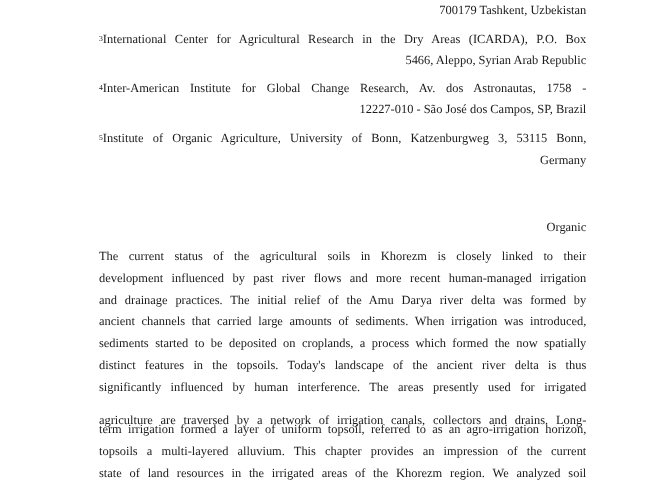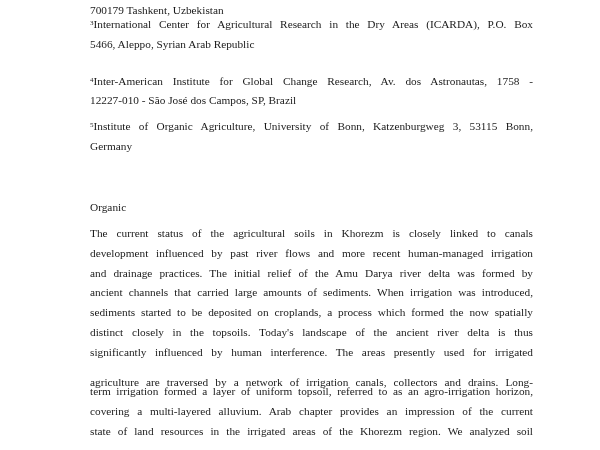--- a/index.html
+++ b/index.html
@@ -6,45 +6,46 @@
     body {
       width:600px; height:450px; overflow:hidden; background:#ffffff;
       font-family:"Liberation Serif", "DejaVu Serif", serif;
       color:#1a1a1a;
       position:relative;
     }
     .page { position:absolute; left:90px; top:0; width:443px; }
     .line {
       position:absolute; left:0; width:443px; font-size:11.3px; line-height:14px;
       white-space:nowrap;
+      text-align:right;
     }
     .just { text-align:justify; text-align-last:justify; white-space:normal; height:14px; overflow:hidden; }
     sup { font-size:7px; vertical-align:top; position:relative; top:-1px; }
   </style>
 </head>
 <body>
 
 <div class="page">
   <div class="line" style="top:3px"><span>700179 Tashkent, Uzbekistan</span></div>
 
-  <div class="line just" style="top:17px"><sup>3</sup><span>International Center for Agricultural Research in the Dry Areas (ICARDA), P.O. Box</span></div>
-  <div class="line" style="top:37px"><span>5466, Aleppo, Syrian Arab Republic</span></div>
+  <div class="line just" style="top:29px"><sup>3</sup><span>International Center for Agricultural Research in the Dry Areas (ICARDA), P.O. Box</span></div>
+  <div class="line" style="top:48px"><span>5466, Aleppo, Syrian Arab Republic</span></div>
 
   <div class="line just" style="top:74px"><sup>4</sup><span>Inter-American Institute for Global Change Research, Av. dos Astronautas, 1758 -</span></div>
   <div class="line" style="top:93px"><span>12227-010 - São José dos Campos, SP, Brazil</span></div>
 
   <div class="line just" style="top:119px"><sup>5</sup><span>Institute of Organic Agriculture, University of Bonn, Katzenburgweg 3, 53115 Bonn,</span></div>
   <div class="line" style="top:139px"><span>Germany</span></div>
 
   <div class="line" style="top:200px">Organic</div>
 
-  <div class="line just" style="top:226px">The current status of the agricultural soils in Khorezm is closely linked to canals</div>
+  <div class="line just" style="top:226px">The current status of the agricultural soils in Khorezm is closely linked to their</div>
   <div class="line just" style="top:246px">development influenced by past river flows and more recent human-managed irrigation</div>
   <div class="line just" style="top:266px">and drainage practices. The initial relief of the Amu Darya river delta was formed by</div>
   <div class="line just" style="top:285px">ancient channels that carried large amounts of sediments. When irrigation was introduced,</div>
   <div class="line just" style="top:305px">sediments started to be deposited on croplands, a process which formed the now spatially</div>
-  <div class="line just" style="top:325px">distinct closely in the topsoils. Today's landscape of the ancient river delta is thus</div>
+  <div class="line just" style="top:325px">distinct features in the topsoils. Today's landscape of the ancient river delta is thus</div>
   <div class="line just" style="top:345px">significantly influenced by human interference. The areas presently used for irrigated</div>
   <div class="line just" style="top:375px">agriculture are traversed by a network of irrigation canals, collectors and drains. Long-</div>
   <div class="line just" style="top:384px">term irrigation formed a layer of uniform topsoil, referred to as an agro-irrigation horizon,</div>
-  <div class="line just" style="top:404px">covering a multi-layered alluvium. Arab chapter provides an impression of the current</div>
+  <div class="line just" style="top:404px">topsoils a multi-layered alluvium. This chapter provides an impression of the current</div>
   <div class="line just" style="top:424px">state of land resources in the irrigated areas of the Khorezm region. We analyzed soil</div>
 </div>
 
 </body></html>

